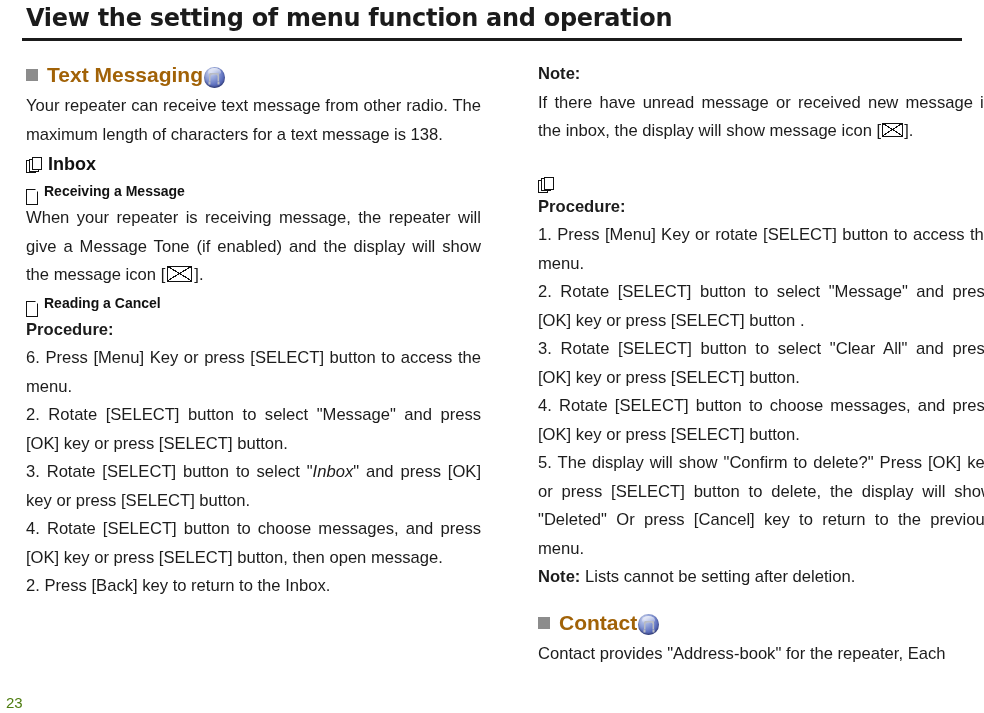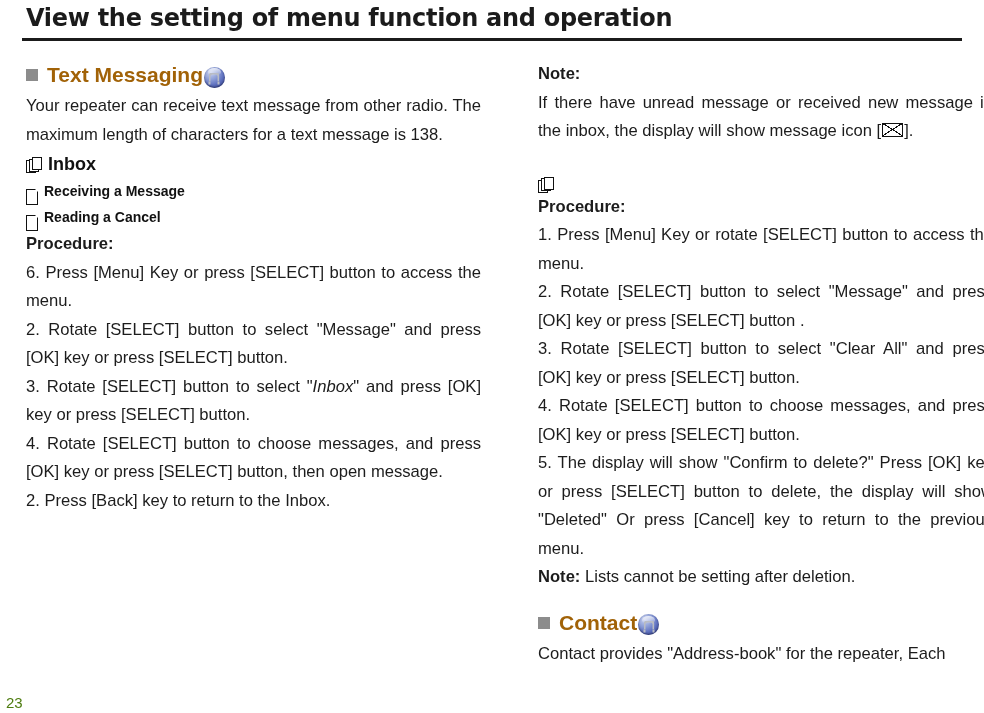--- a/index.html
+++ b/index.html
@@ -175,20 +175,21 @@
           <i class="b3"></i>
         </span>
       <span>Inbox</span>
     </h3>
 
     <h4 class="h-sub2">
       <span class="page-icon"></span>
       <span>Receiving a Message</span>
     </h4>
 
+    <p class="body justify"><span>When your repeater is receiving message, the repeater will give a Message Tone (if enabled) and the display will show the message icon [</span><span class="env"></span><span>].</span></p>
 
     <h4 class="h-sub2">
       <span class="page-icon"></span>
       <span>Reading a Cancel</span>
     </h4>
 
     <p class="body lbl">Procedure:</p>
 
     <p class="body justify">6. Press [Menu] Key or press [SELECT] button to access the menu.</p>
     <p class="body justify">2. Rotate [SELECT] button to select "Message" and press [OK] key or press [SELECT] button.</p>

